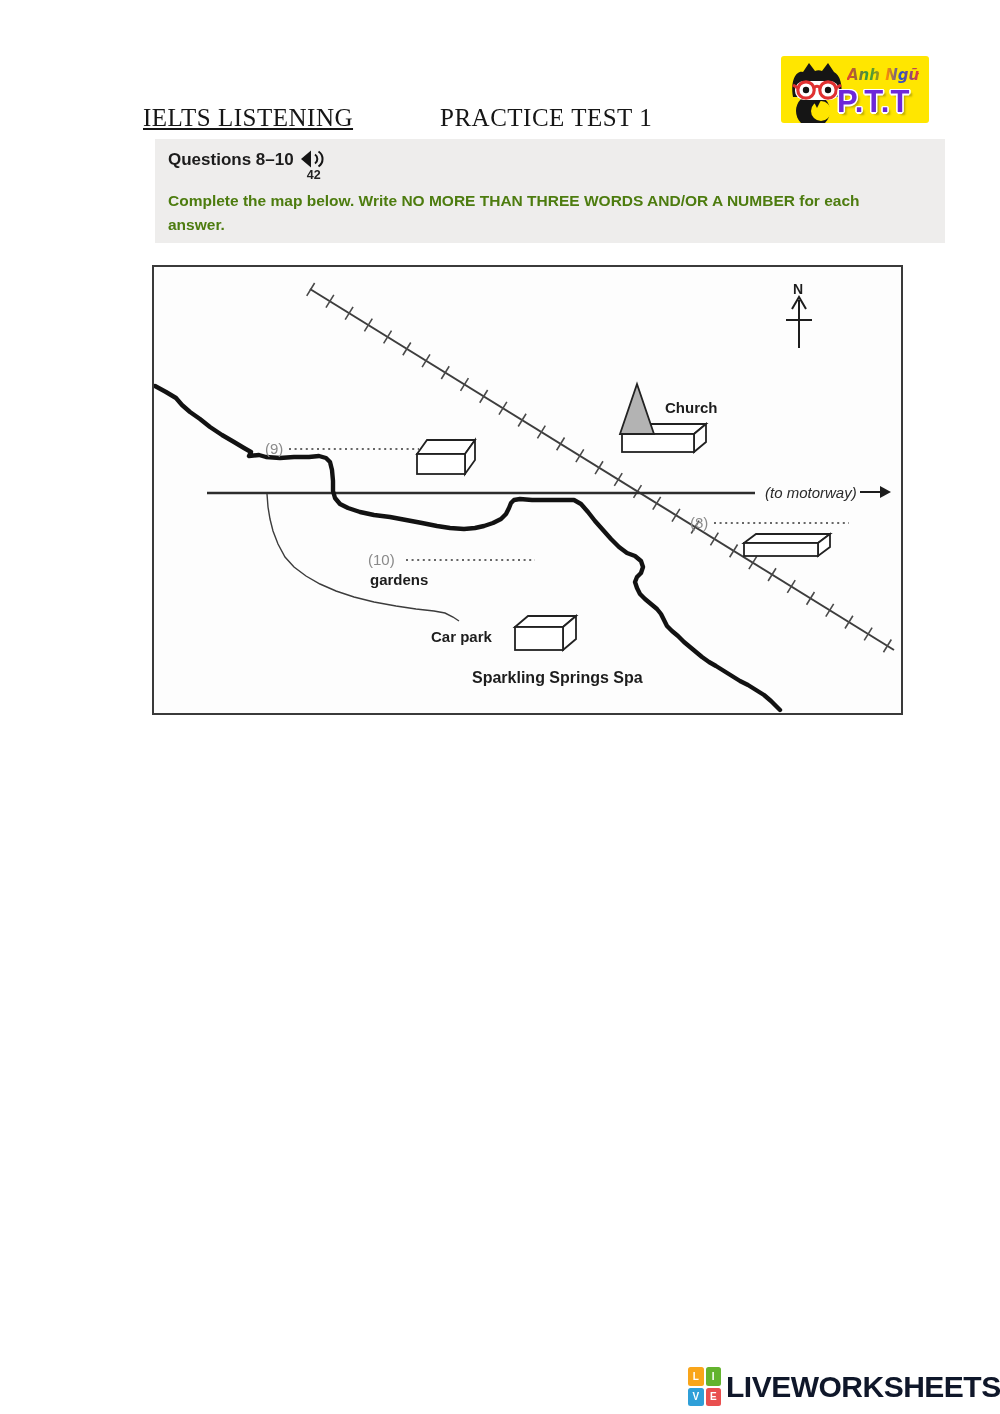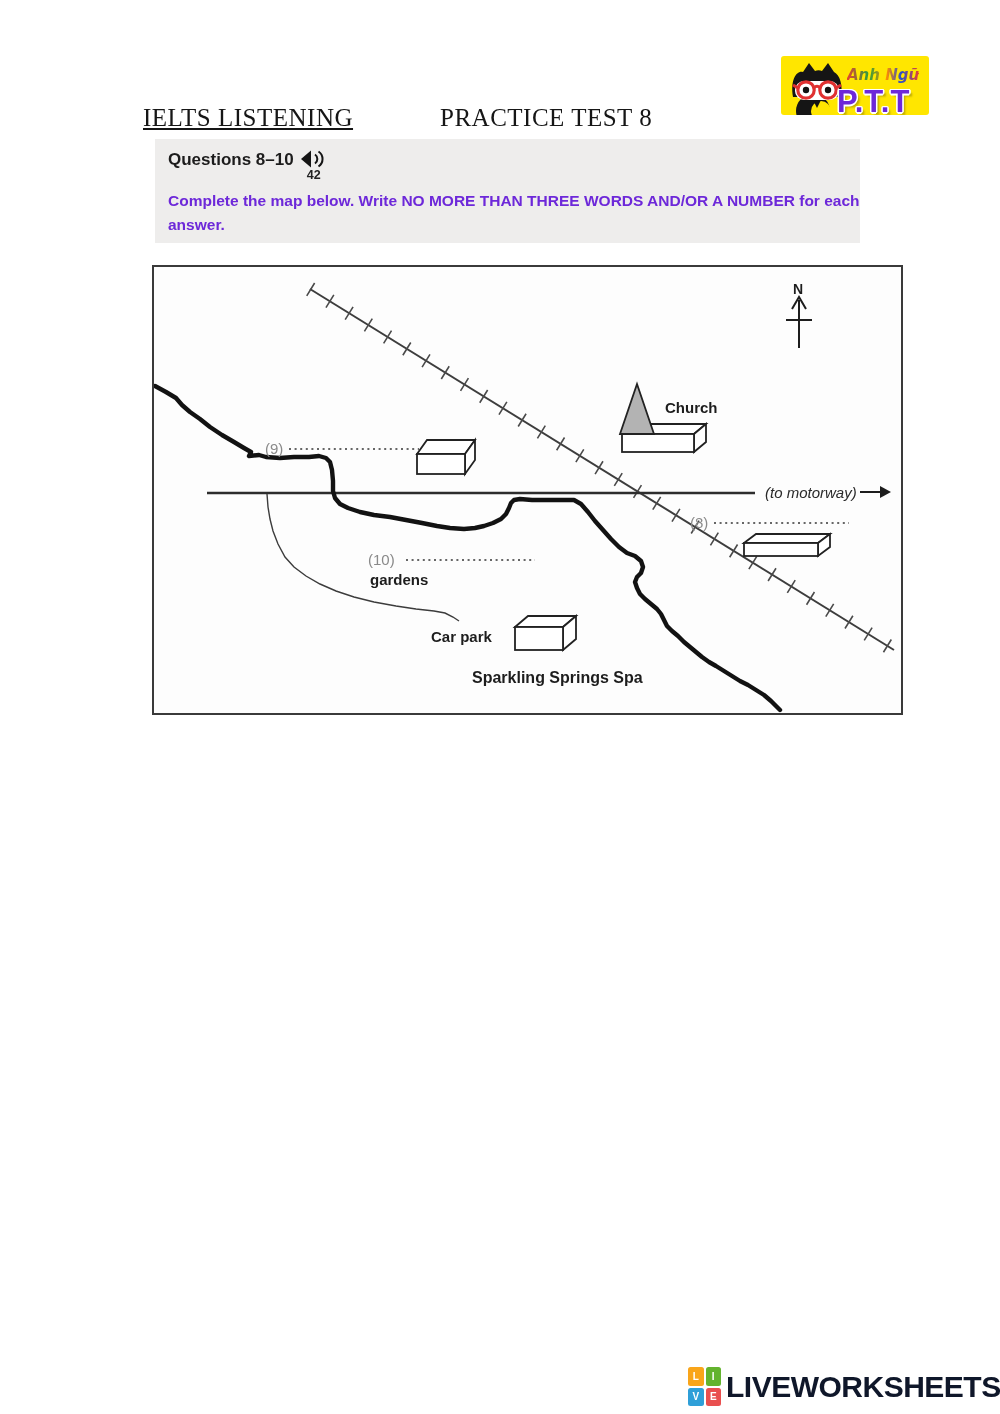--- a/index.html
+++ b/index.html
@@ -8,46 +8,46 @@
     font-family:"Liberation Sans",sans-serif;overflow:hidden;
   }
   
   .page-title{
     position:absolute;top:104px;font-family:"Liberation Serif",serif;
     font-size:25px;color:#161616;letter-spacing:.5px;white-space:nowrap;
   }
   .title-left{left:143px;text-decoration:underline;}
   .title-right{left:440px;}
   .brand-logo{
-    position:absolute;left:781px;top:56px;width:148px;height:59px;
+    position:absolute;left:781px;top:56px;width:148px;height:67px;
     background:#ffe600;border-radius:3px;overflow:hidden;
   }
   .owl{position:absolute;left:2px;top:3px;}
   .brand-script{
     position:absolute;left:66px;top:10px;font-family:"DejaVu Sans",sans-serif;
     font-style:italic;font-weight:bold;font-size:15px;white-space:nowrap;
     background:linear-gradient(90deg,#e8412f 0%,#2e9e3e 30%,#ff8c00 55%,#2b50c8 75%,#e8412f 100%);
     -webkit-background-clip:text;background-clip:text;color:transparent;
   }
   .brand-ptt{
     position:absolute;left:56px;top:28px;font-size:31px;font-weight:800;
     letter-spacing:1px;color:#6d28d9;white-space:nowrap;
     text-shadow:1.5px 0 #fff,-1.5px 0 #fff,0 1.5px #fff,0 -1.5px #fff,
       1px 1px #fff,-1px -1px #fff,1px -1px #fff,-1px 1px #fff,3px 3px 2px rgba(0,0,0,.25);
   }
   
   .qbox{
-    position:absolute;left:155px;top:139px;width:705px;height:104px;
+    position:absolute;left:155px;top:139px;width:790px;height:104px;
     background:#eeedec;box-sizing:border-box;padding:11px 13px;color:#1d1d1d;
   }
   .qbox-head{display:flex;align-items:flex-start;}
   .qbox-title{font-size:17px;font-weight:bold;color:#1c1c1c;}
   .audio{margin-left:7px;display:flex;flex-direction:column;align-items:center;cursor:pointer;}
   .audio-num{font-size:12.5px;font-weight:bold;margin-top:0px;color:#222;}
-  .instruction{margin-top:7px;font-size:15.5px;line-height:1.58;font-weight:600;width:724px;color:#6d28d9;}
+  .instruction{margin-top:7px;font-size:15.5px;line-height:1.58;font-weight:600;width:724px;color:#4d7c0f;}
   .instruction b{font-weight:800;}
   
   .map-frame{
     position:absolute;left:152px;top:265px;width:751px;height:450px;
     border:2px solid #3a3a3a;box-sizing:border-box;background:#fdfdfd;
   }
   .map-frame svg{display:block;}
   text{font-family:"Liberation Sans",sans-serif;}
   .lbl-bold{font-size:15px;font-weight:bold;fill:#1d1d1d;}
   .lbl-spa{font-size:16px;font-weight:bold;fill:#1d1d1d;}
@@ -67,21 +67,21 @@
   .sq-l{background:#f9a51a;}
   .sq-i{background:#63b32e;}
   .sq-v{background:#2f9fd8;}
   .sq-e{background:#e94f4f;}
   .lw-text{font-size:30px;font-weight:800;color:#0f172a;letter-spacing:-0.5px;white-space:nowrap;}
 </style>
 </head>
 <body>
 
 <div class="page-title title-left">IELTS LISTENING</div>
-<div class="page-title title-right">PRACTICE TEST 8</div>
+<div class="page-title title-right">PRACTICE TEST 1</div>
 
 <div class="brand-logo">
   <svg class="owl" width="64" height="72" viewBox="0 0 64 72">
     <circle cx="30" cy="52" r="17" fill="#151515"></circle>
     <circle cx="38" cy="52" r="10" fill="#ffe600"></circle>
     <path d="M10,38 C7,20 14,11 20,13 L26,4 L32,12 C34,11 37,11 39,12 L45,4 L51,13 C57,16 60,26 58,38 Z" fill="#151515"></path>
     <rect x="12" y="22" width="44" height="19" rx="9" fill="#ffffff"></rect>
     <line x1="15" y1="29" x2="10" y2="26" stroke="#e03131" stroke-width="3"></line>
     <line x1="53" y1="29" x2="58" y2="26" stroke="#e03131" stroke-width="3"></line>
     <circle cx="23" cy="31" r="8.2" fill="#ffffff" stroke="#e03131" stroke-width="3.2"></circle>

